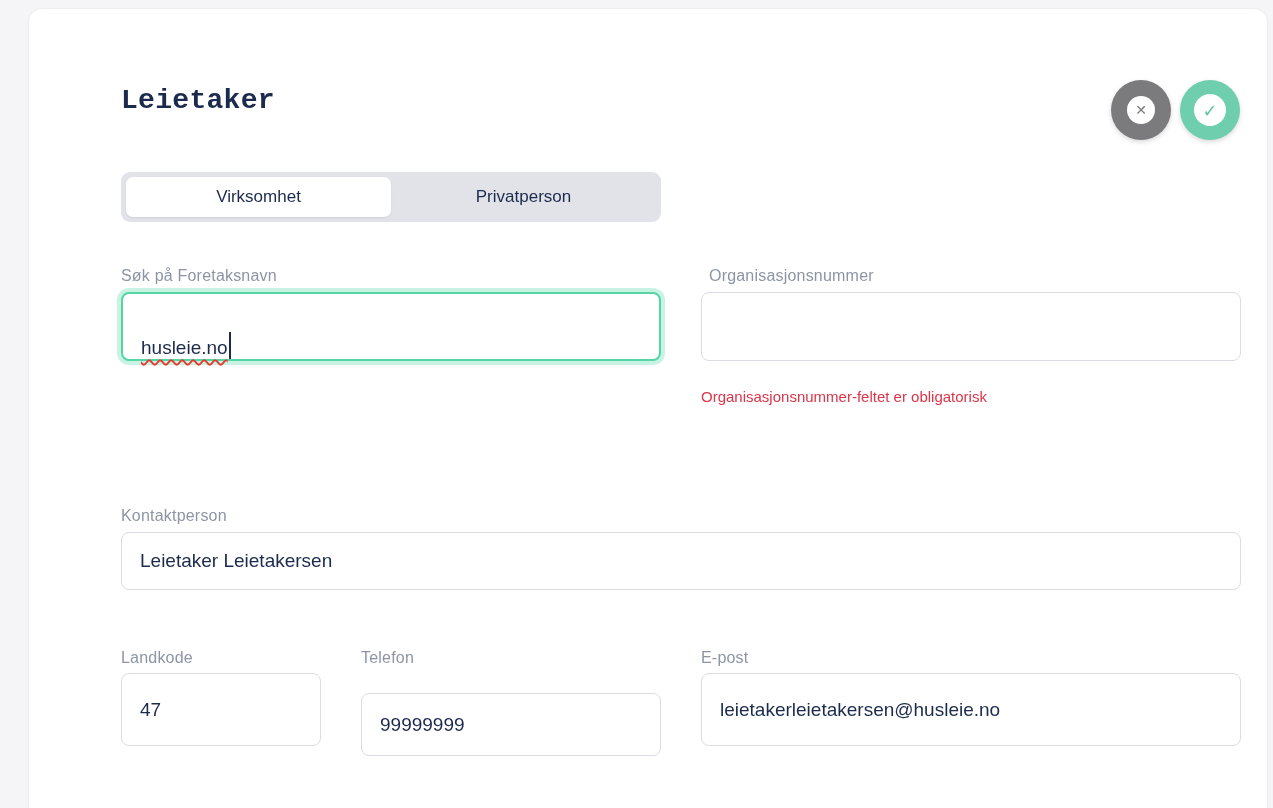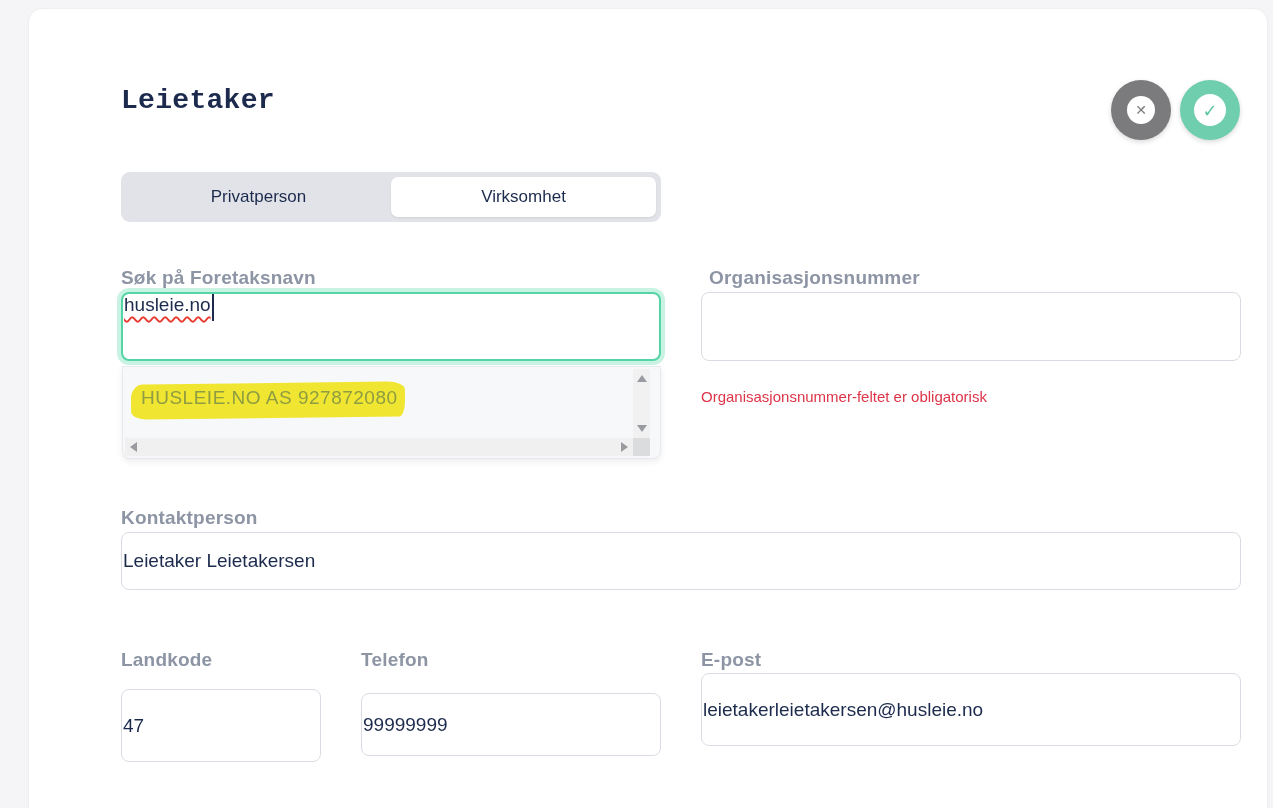--- a/index.html
+++ b/index.html
@@ -70,41 +70,41 @@
     cursor: pointer;
   }
   .tab.selected {
     background: #ffffff;
     box-shadow: 0 1px 2px rgba(0,0,0,0.08);
   }
 
   
   .field-label {
     position: absolute;
-    font-size: 19px;
-    font-weight: 700;
+    font-size: 16px;
+    font-weight: 400;
     color: #8d95a5;
     letter-spacing: 0.2px;
   }
 
   
   .input, input.input {
     position: absolute;
     background: #ffffff;
     border: 1px solid #d9dde3;
     border-radius: 8px;
     font-family: "Liberation Sans", sans-serif;
     font-size: 19px;
     color: #1c2b4d;
-    padding-left: 1px;
+    padding-left: 18px;
     display: flex;
-    align-items: flex-start;
+    align-items: flex-end;
   }
   input.input { display: block; line-height: normal; }
-  .input-disabled { background: #e9ebee; border-color: #dfe2e7; margin-top: 16px; }
+  .input-disabled { background: #e9ebee; border-color: #dfe2e7; }
 
   
   .search-input {
     left: 92px; top: 283px; width: 540px; height: 69px;
     border: 2px solid #55d5a5;
     box-shadow: 0 0 0 4px rgba(97, 219, 171, 0.35);
     z-index: 3;
     background: #ffffff;
   }
   .squiggle {
@@ -210,48 +210,34 @@
   <h1 class="page-title">Leietaker</h1>
 
   <button class="action-btn btn-cancel">
     <span class="inner-circle">✕</span>
   </button>
   <button class="action-btn btn-confirm">
     <span class="inner-circle">✓</span>
   </button>
 
   <div class="tabs">
+    <div class="tab selected">
+      <span>Virksomhet</span>
+    </div>
     <div class="tab">
       <span>Privatperson</span>
-    </div>
-    <div class="tab selected">
-      <span>Virksomhet</span>
     </div>
   </div>
 
   <div class="field-label" style="left:92px; top:258px;">Søk på Foretaksnavn</div>
   <div class="input search-input">
       <span class="squiggle">husleie.no</span>
       <span class="caret"></span>
     </div>
 
-  <div class="dropdown">
-    <div class="suggestion">
-      <span class="hl">HUSLEIE.NO AS 927872080</span>
-    </div>
-    <div class="vscroll">
-      <span class="tri tri-up"></span>
-      <span class="tri tri-down"></span>
-    </div>
-    <div class="hscroll">
-      <span class="tri tri-left"></span>
-      <span class="tri tri-right"></span>
-    </div>
-    <div class="scroll-corner"></div>
-  </div>
 
   <div class="field-label" style="left:680px; top:258px;">Organisasjonsnummer</div>
   <input class="input org-input" readonly="" value="" style="">
   <div class="error-text">Organisasjonsnummer-feltet er obligatorisk</div>
 
   <div class="field-label" style="left:92px; top:498px;">Kontaktperson</div>
   <input class="input contact-input" readonly="" value="Leietaker Leietakersen" style="">
 
   <div class="field-label" style="left:92px; top:640px;">Landkode</div>
   <input class="input input-disabled country-input" readonly="" value="47" style="">

